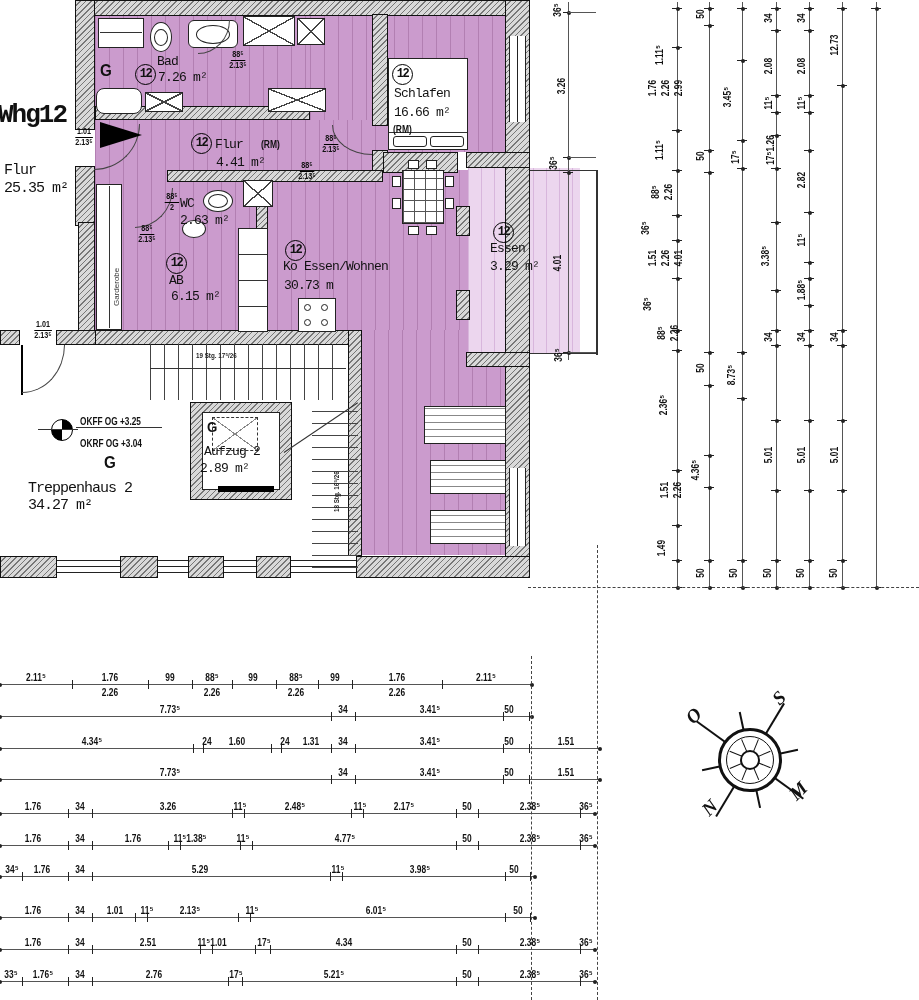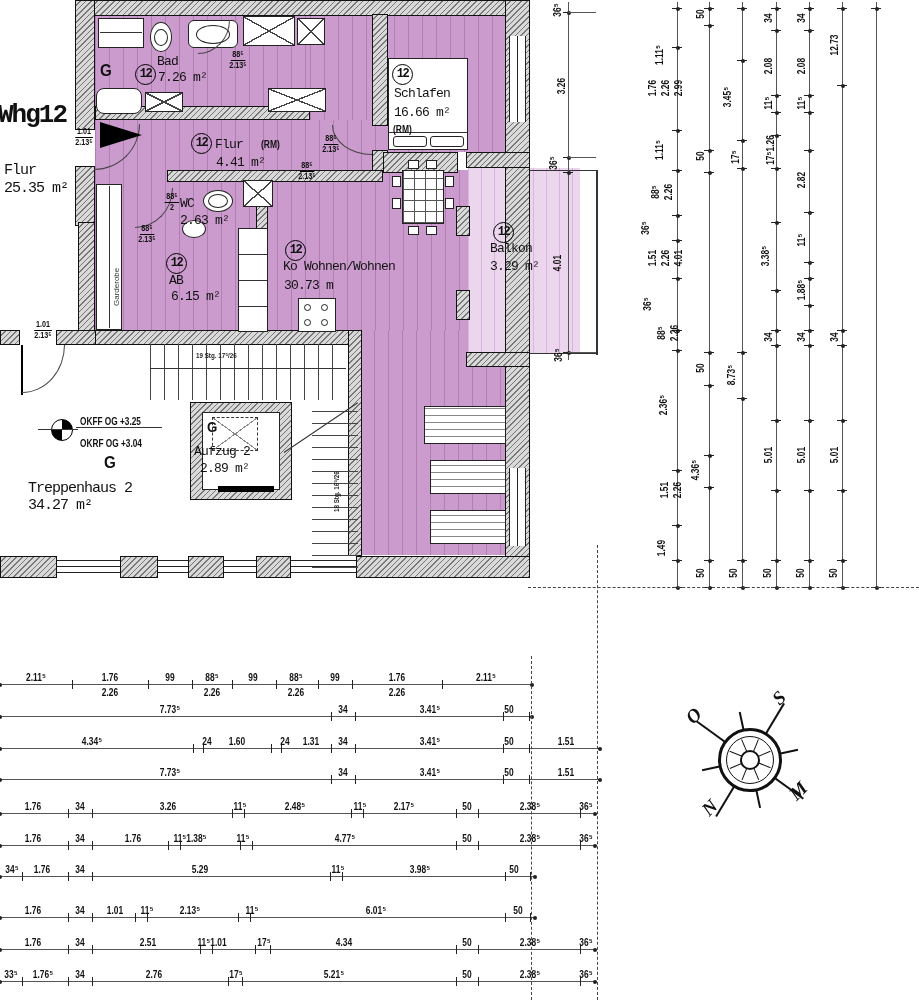--- a/index.html
+++ b/index.html
@@ -192,21 +192,21 @@
     <div class="mono whg" style="left:-2px;top:100px">Whg12</div>
     <div class="tri" style="left:100px;top:122px"></div>
     <div class="mono" style="left:4px;top:162px">Flur</div>
     <div class="mono" style="left:4px;top:180px">25.35 m²</div>
     <div class="lvltxt" style="left:80px;top:415px">OKFF OG +3.25</div>
     <div class="lvltxt" style="left:80px;top:437px">OKRF OG +3.04</div>
     <div class="glabel" style="left:104px;top:454px">G</div>
     <div class="mono" style="left:28px;top:480px">Treppenhaus 2</div>
     <div class="mono" style="left:28px;top:497px">34.27 m²</div>
     <div class="glabel" style="left:207px;top:419px;font-size:14px">G</div>
-    <div class="mono m13" style="left:194px;top:444px">Aufzug 2</div>
+    <div class="mono m13" style="left:204px;top:444px">Aufzug 2</div>
     <div class="mono m13" style="left:200px;top:461px">2.89 m²</div>
     <div class="snote" style="left:196px;top:351px">19 Stg. 17⁵/26</div>
     <div class="snote rot" style="left:332px;top:512px">18 Stg. 16⁵/26</div>
     <div class="gardtxt" style="left:112px;top:306px">Garderobe</div>
   <div class="rnum" style="left: 135px; top: 64px;">12</div>
       <div class="rname" style="left: 157px; top: 54px;">Bad</div>
       <div class="rname" style="left: 158px; top: 70px;">7.26 m²</div>
       <div class="rnum" style="left: 191px; top: 133px;">12</div>
       <div class="rname" style="left: 215px; top: 137px;">Flur</div>
       <div class="rname" style="left: 216px; top: 155px;">4.41 m²</div>
@@ -214,24 +214,24 @@
       <div class="rname" style="left: 180px; top: 196px;">WC</div>
       <div class="rname" style="left: 180px; top: 213px;">2.63 m²</div>
       <div class="rnum" style="left: 166px; top: 253px;">12</div>
       <div class="rname" style="left: 169px; top: 273px;">AB</div>
       <div class="rname" style="left: 171px; top: 289px;">6.15 m²</div>
       <div class="rnum" style="left: 392px; top: 64px;">12</div>
       <div class="rname" style="left: 394px; top: 86px;">Schlafen</div>
       <div class="rname" style="left: 394px; top: 105px;">16.66 m²</div>
       <div class="rrm" style="left: 393px; top: 124px;">(RM)</div>
       <div class="rnum" style="left: 285px; top: 240px;">12</div>
-      <div class="rname" style="left: 283px; top: 259px;">Ko Wohnen/Wohnen</div>
+      <div class="rname" style="left: 283px; top: 259px;">Ko Essen/Wohnen</div>
       <div class="rname" style="left: 284px; top: 278px;">30.73 m</div>
       <div class="rnum" style="left: 493px; top: 222px;">12</div>
-      <div class="rname" style="left: 490px; top: 241px;">Balkon</div>
+      <div class="rname" style="left: 490px; top: 241px;">Essen</div>
       <div class="rname" style="left: 490px; top: 259px;">3.29 m²</div>
       <div class="frac" style="left: 238px; top: 50px;">
         <span class="ft">88⁵</span>
         <span>2.13⁵</span>
       </div>
       <div class="frac" style="left: 84px; top: 127px;">
         <span class="ft">1.01</span>
         <span>2.13⁵</span>
       </div>
       <div class="frac" style="left: 331px; top: 134px;">

